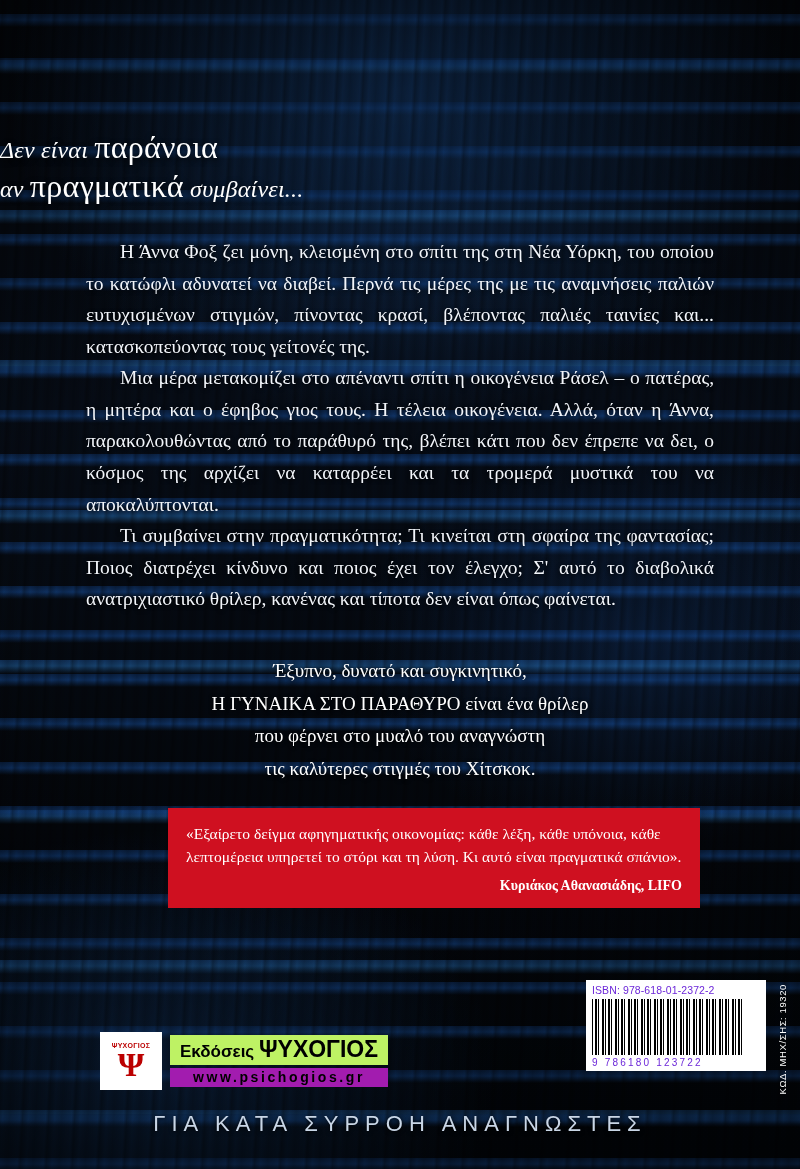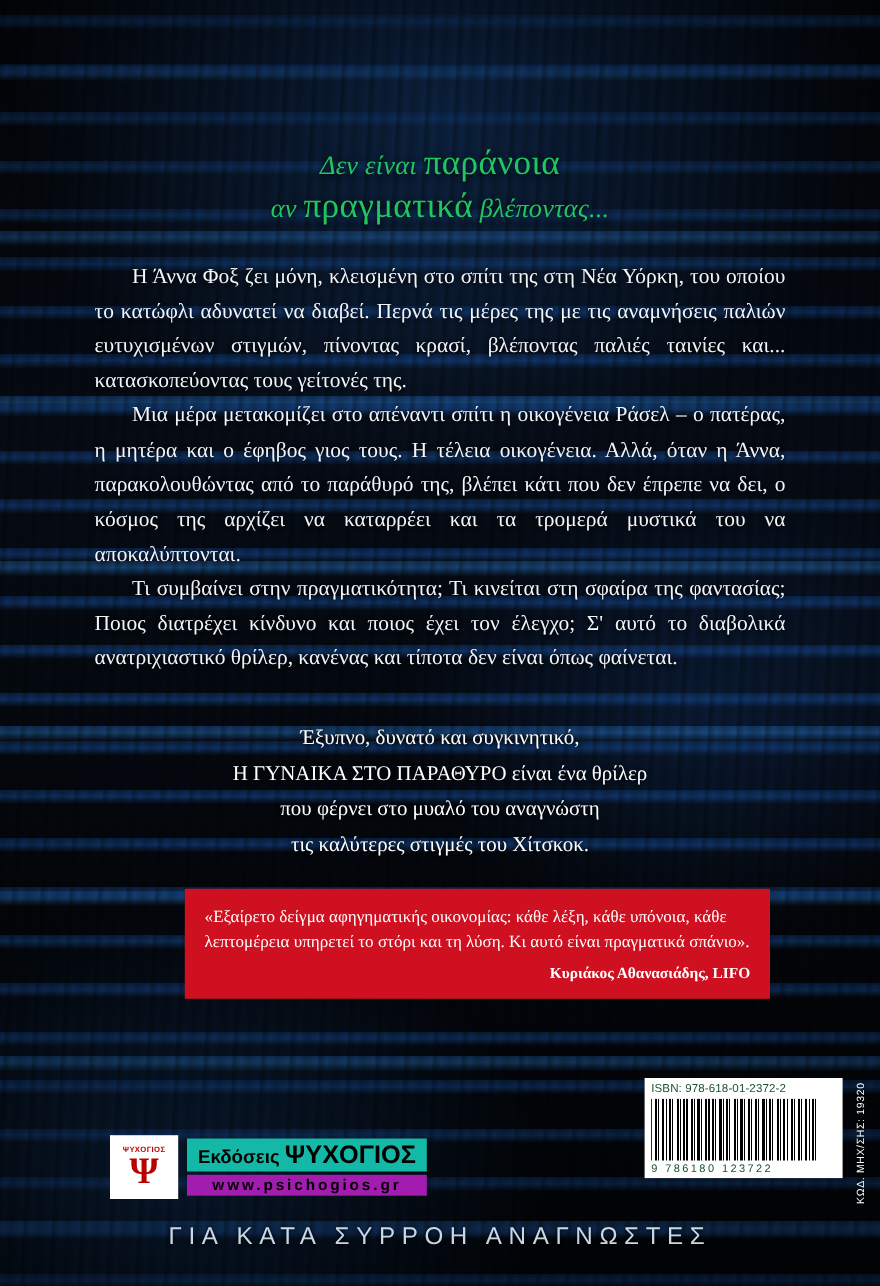--- a/index.html
+++ b/index.html
@@ -57,21 +57,21 @@
     content:"";position:absolute;inset:0;
     background:
       radial-gradient(ellipse 120% 60% at 50% 50%, rgba(0,0,0,0) 35%, rgba(0,0,0,.55) 100%);
   }
 
   .layer{position:relative;z-index:5;}
 
   
   #headline{
     position:absolute;left:0;right:0;top:128px;
-    text-align:center;color:#22c55e;
+    color:#ffffff;
     text-shadow:0 2px 6px rgba(0,0,0,.9);
     line-height:1.22;
   }
   #headline .l1,#headline .l2{display:block;}
   .sm{font-size:24px;font-style:italic;letter-spacing:.2px;}
   .lg{font-size:32px;letter-spacing:.3px;}
 
   
   #blurb{
     position:absolute;left:86px;right:86px;top:236px;
@@ -95,21 +95,21 @@
     padding:14px 18px 12px 18px;
     box-sizing:border-box;
     font-size:15.5px;line-height:1.5;
   }
   #quote-box .qtext{margin:0;}
   #quote-box .qsrc{margin:6px 0 0 0;text-align:right;font-size:14px;font-weight:bold;}
 
   
   #barcode-area{
     position:absolute;right:34px;top:980px;
-    width:180px;background:#fff;color:#14532d;
+    width:180px;background:#fff;color:#6d28d9;
     padding:4px 6px 3px 6px;box-sizing:border-box;
     font-family:"Liberation Sans", sans-serif;
   }
   #isbn-text{font-size:10.5px;letter-spacing:.1px;margin-bottom:3px;}
   #bars{
     height:56px;width:152px;
     background:repeating-linear-gradient(90deg,
       #000 0px,#000 1px,#fff 1px,#fff 3px,
       #000 3px,#000 5px,#fff 5px,#fff 6px,
       #000 6px,#000 7px,#fff 7px,#fff 10px,
@@ -135,21 +135,21 @@
   }
   #logo-badge .bname{
     font-family:"Liberation Sans", sans-serif;
     font-size:7px;font-weight:bold;color:#b00;letter-spacing:.3px;
   }
   #logo-badge .psi{
     font-size:34px;color:#b00;line-height:.92;font-weight:bold;
   }
   #pub-right{display:flex;flex-direction:column;}
   #pub-name{
-    background:#14b8a6;color:#000;font-family:"Liberation Sans", sans-serif;
+    background:#bef264;color:#000;font-family:"Liberation Sans", sans-serif;
     font-weight:bold;font-size:23px;padding:1px 10px 2px 10px;white-space:nowrap;
   }
   #pub-name .small{font-size:17px;}
   #pub-url{
     background:#a21caf;color:#000;font-family:"Liberation Sans", sans-serif;
     font-weight:bold;font-size:14px;letter-spacing:2.6px;
     padding:1px 10px 2px 10px;margin-top:3px;text-align:center;
   }
 
   
@@ -164,21 +164,21 @@
 </head>
 <body>
 
 <div id="cover"></div>
 
 <div id="headline" class="layer">
   <span class="l1">
     <span class="sm">Δεν είναι </span><span class="lg">παράνοια</span>
   </span>
   <span class="l2">
-    <span class="sm">αν </span><span class="lg">πραγματικά</span><span class="sm"> βλέποντας...</span>
+    <span class="sm">αν </span><span class="lg">πραγματικά</span><span class="sm"> συμβαίνει...</span>
   </span>
 </div>
 
 <div id="blurb" class="layer">
   <p>Η Άννα Φοξ ζει μόνη, κλεισμένη στο σπίτι της στη Νέα Υόρκη, του οποίου το κατώφλι αδυνατεί να διαβεί. Περνά τις μέρες της με τις αναμνήσεις παλιών ευτυχισμένων στιγμών, πίνοντας κρασί, βλέποντας παλιές ταινίες και... κατασκοπεύοντας τους γείτονές της.</p>
   <p>Μια μέρα μετακομίζει στο απέναντι σπίτι η οικογένεια Ράσελ – ο πατέρας, η μητέρα και ο έφηβος γιος τους. Η τέλεια οικογένεια. Αλλά, όταν η Άννα, παρακολουθώντας από το παράθυρό της, βλέπει κάτι που δεν έπρεπε να δει, ο κόσμος της αρχίζει να καταρρέει και τα τρομερά μυστικά του να αποκαλύπτονται.</p>
   <p>Τι συμβαίνει στην πραγματικότητα; Τι κινείται στη σφαίρα της φαντασίας; Ποιος διατρέχει κίνδυνο και ποιος έχει τον έλεγχο; Σ' αυτό το διαβολικά ανατριχιαστικό θρίλερ, κανένας και τίποτα δεν είναι όπως φαίνεται.</p>
 </div>
 
 <div id="pitch" class="layer">

